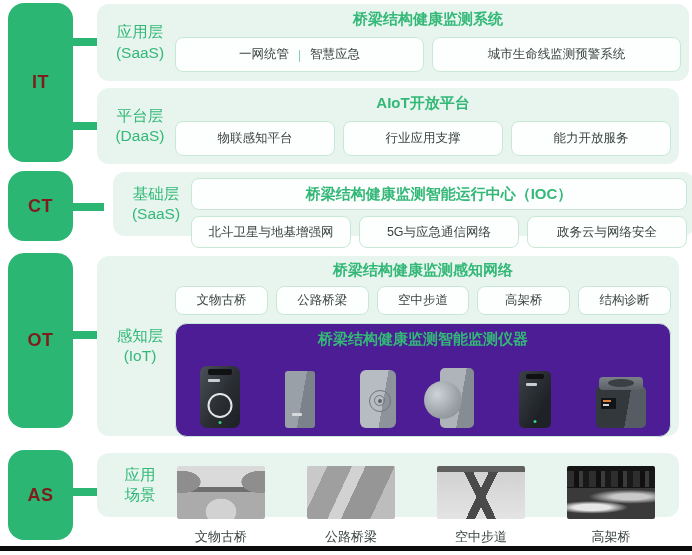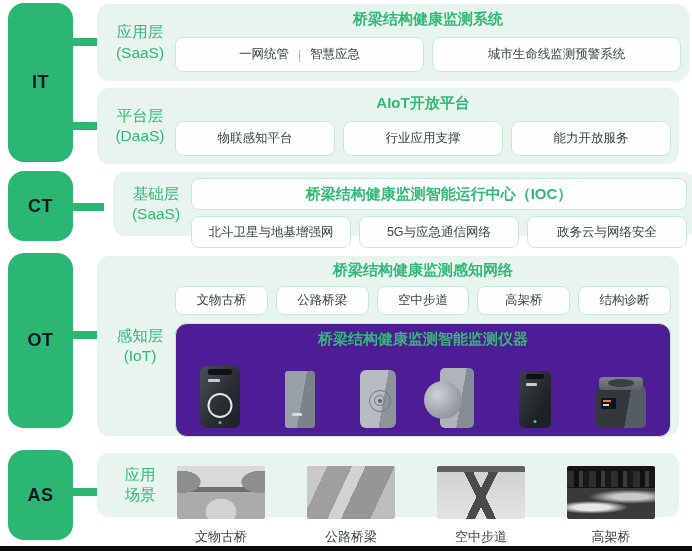--- a/index.html
+++ b/index.html
@@ -3,21 +3,21 @@
 <meta charset="utf-8">
 <style>
   html,body{margin:0;padding:0;background:#ffffff;}
   .canvas{
     position:relative;width:692px;height:555px;background:#ffffff;overflow:hidden;
     font-family:"Liberation Sans","DejaVu Sans",sans-serif;
   }
   
   .side-block{
     position:absolute;left:8px;width:65px;background:#2BB673;border-radius:16px;
-    color:#0f172a;font-weight:bold;font-size:18px;letter-spacing:.5px;
+    color:#7f1d1d;font-weight:bold;font-size:18px;letter-spacing:.5px;
     display:flex;align-items:center;justify-content:center;z-index:3;
   }
   .sb-it{top:3px;height:159px;}
   .sb-ct{top:171px;height:70px;}
   .sb-ot{top:253px;height:175px;}
   .sb-as{top:450px;height:90px;}
   .connector{position:absolute;left:58px;width:46px;height:8px;background:#2BB673;z-index:1;}
   .cn-1{top:38px;}.cn-2{top:122px;}.cn-3{top:203px;}.cn-4{top:331px;}.cn-5{top:488px;}
   
   .row{

